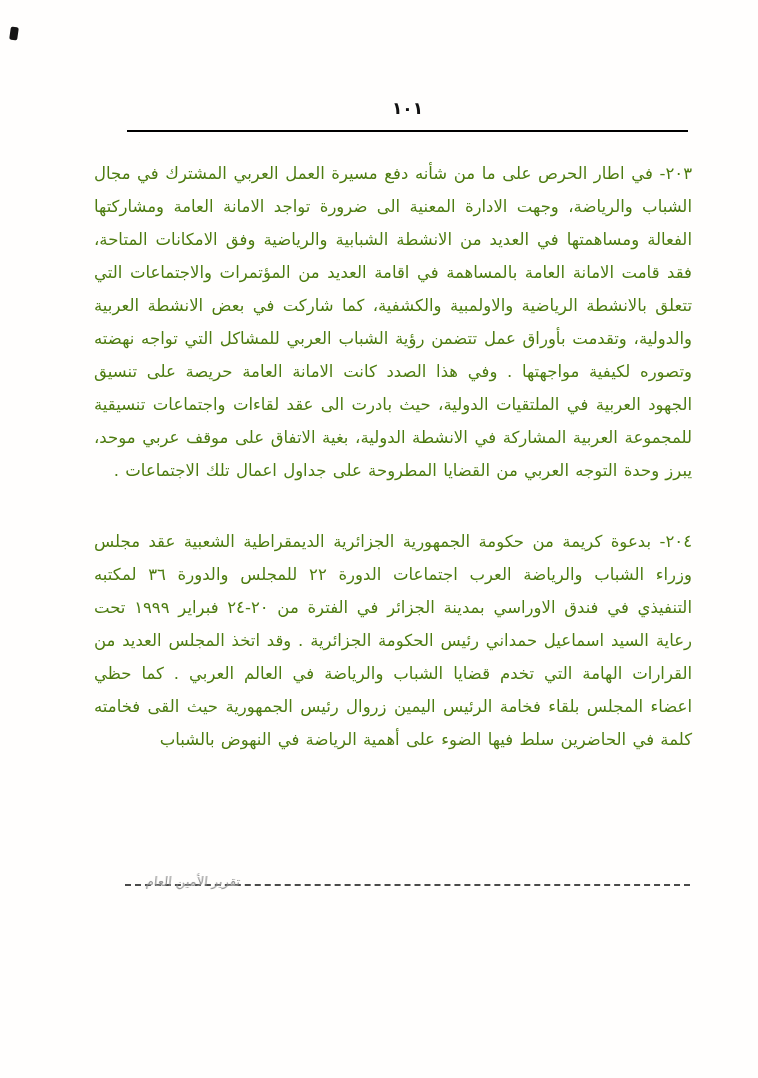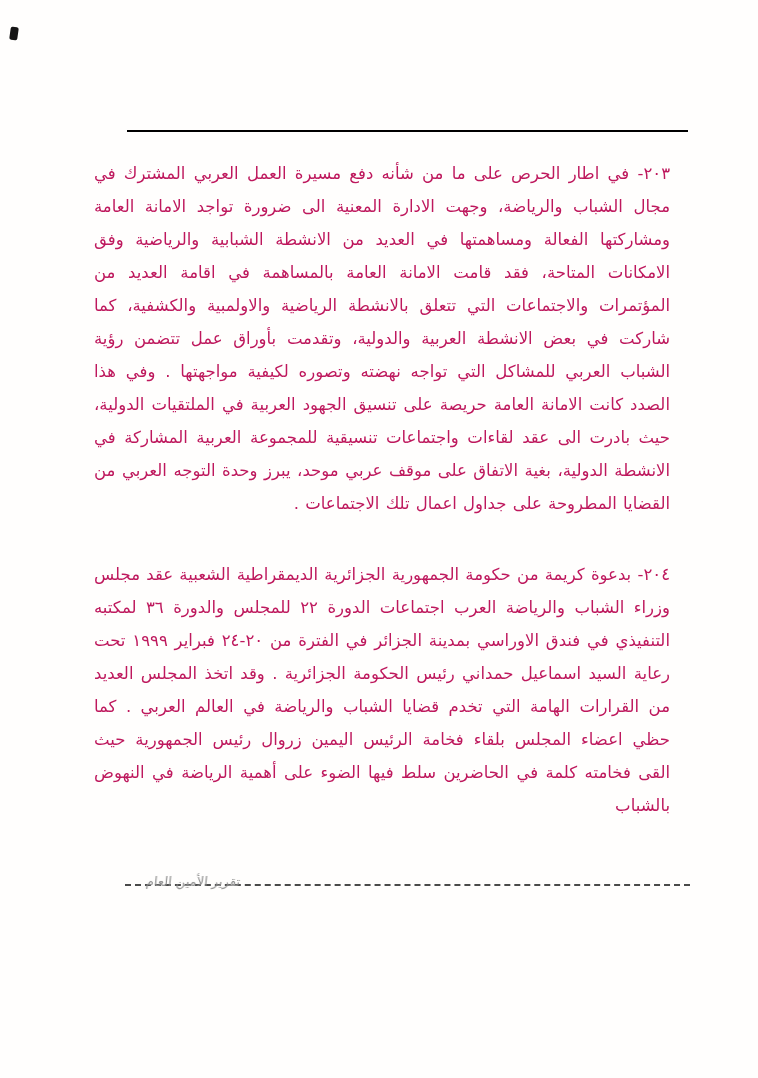--- a/index.html
+++ b/index.html
@@ -45,27 +45,27 @@
     position: absolute;
     top: 130px;
     left: 127px;
     width: 561px;
     height: 2px;
     background: #000;
   }
   .content {
     position: absolute;
     top: 157px;
-    right: 88px;
+    right: 66px;
     left: 94px;
     direction: rtl;
     text-align: justify;
     font-size: 16.5px;
     line-height: 33px;
-    color: #be185d;
+    color: #4d7c0f;
     word-spacing: 1px;
   }
   .para { margin: 0; }
   .para + .para { margin-top: 38px; }
   .footer-rule {
     position: absolute;
     top: 884px;
     left: 125px;
     width: 565px;
     height: 0;
@@ -83,20 +83,21 @@
     white-space: nowrap;
   }
 </style>
 </head>
 <body>
 
 <div class="page">
 
   <div class="scan-speck"></div>
 
+  <div class="page-number">١٠١</div>
 
   <div class="header-rule"></div>
 
   <div class="content">
     <p class="para">٢٠٣- في اطار الحرص على ما من شأنه دفع مسيرة العمل العربي المشترك في مجال الشباب والرياضة، وجهت الادارة المعنية الى ضرورة تواجد الامانة العامة ومشاركتها الفعالة ومساهمتها في العديد من الانشطة الشبابية والرياضية وفق الامكانات المتاحة، فقد قامت الامانة العامة بالمساهمة في اقامة العديد من المؤتمرات والاجتماعات التي تتعلق بالانشطة الرياضية والاولمبية والكشفية، كما شاركت في بعض الانشطة العربية والدولية، وتقدمت بأوراق عمل تتضمن رؤية الشباب العربي للمشاكل التي تواجه نهضته وتصوره لكيفية مواجهتها . وفي هذا الصدد كانت الامانة العامة حريصة على تنسيق الجهود العربية في الملتقيات الدولية، حيث بادرت الى عقد لقاءات واجتماعات تنسيقية للمجموعة العربية المشاركة في الانشطة الدولية، بغية الاتفاق على موقف عربي موحد، يبرز وحدة التوجه العربي من القضايا المطروحة على جداول اعمال تلك الاجتماعات .</p>
     <p class="para">٢٠٤- بدعوة كريمة من حكومة الجمهورية الجزائرية الديمقراطية الشعبية عقد مجلس وزراء الشباب والرياضة العرب اجتماعات الدورة ٢٢ للمجلس والدورة ٣٦ لمكتبه التنفيذي في فندق الاوراسي بمدينة الجزائر في الفترة من ٢٠-٢٤ فبراير ١٩٩٩ تحت رعاية السيد اسماعيل حمداني رئيس الحكومة الجزائرية . وقد اتخذ المجلس العديد من القرارات الهامة التي تخدم قضايا الشباب والرياضة في العالم العربي . كما حظي اعضاء المجلس بلقاء فخامة الرئيس اليمين زروال رئيس الجمهورية حيث القى فخامته كلمة في الحاضرين سلط فيها الضوء على أهمية الرياضة في النهوض بالشباب</p>
   </div>
 
   <div class="footer-rule"></div>
 

